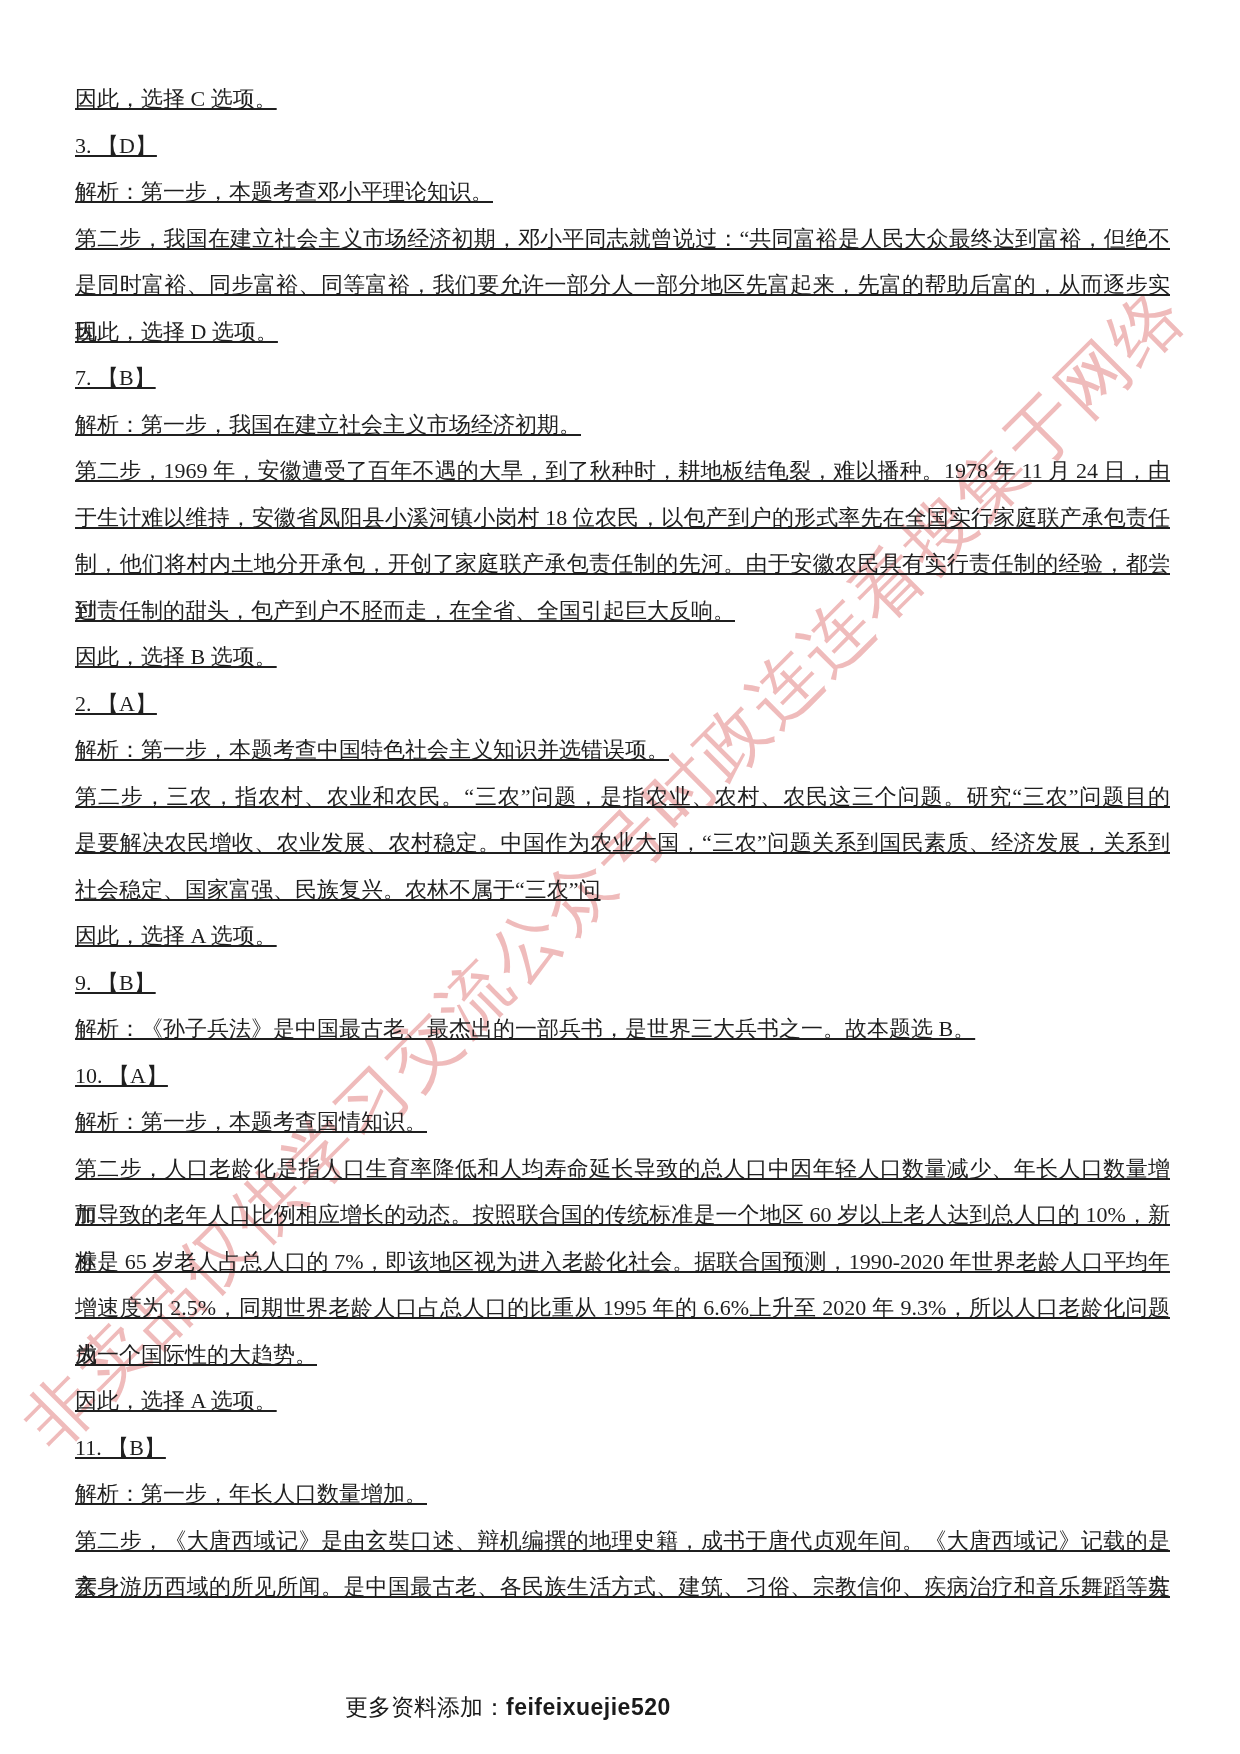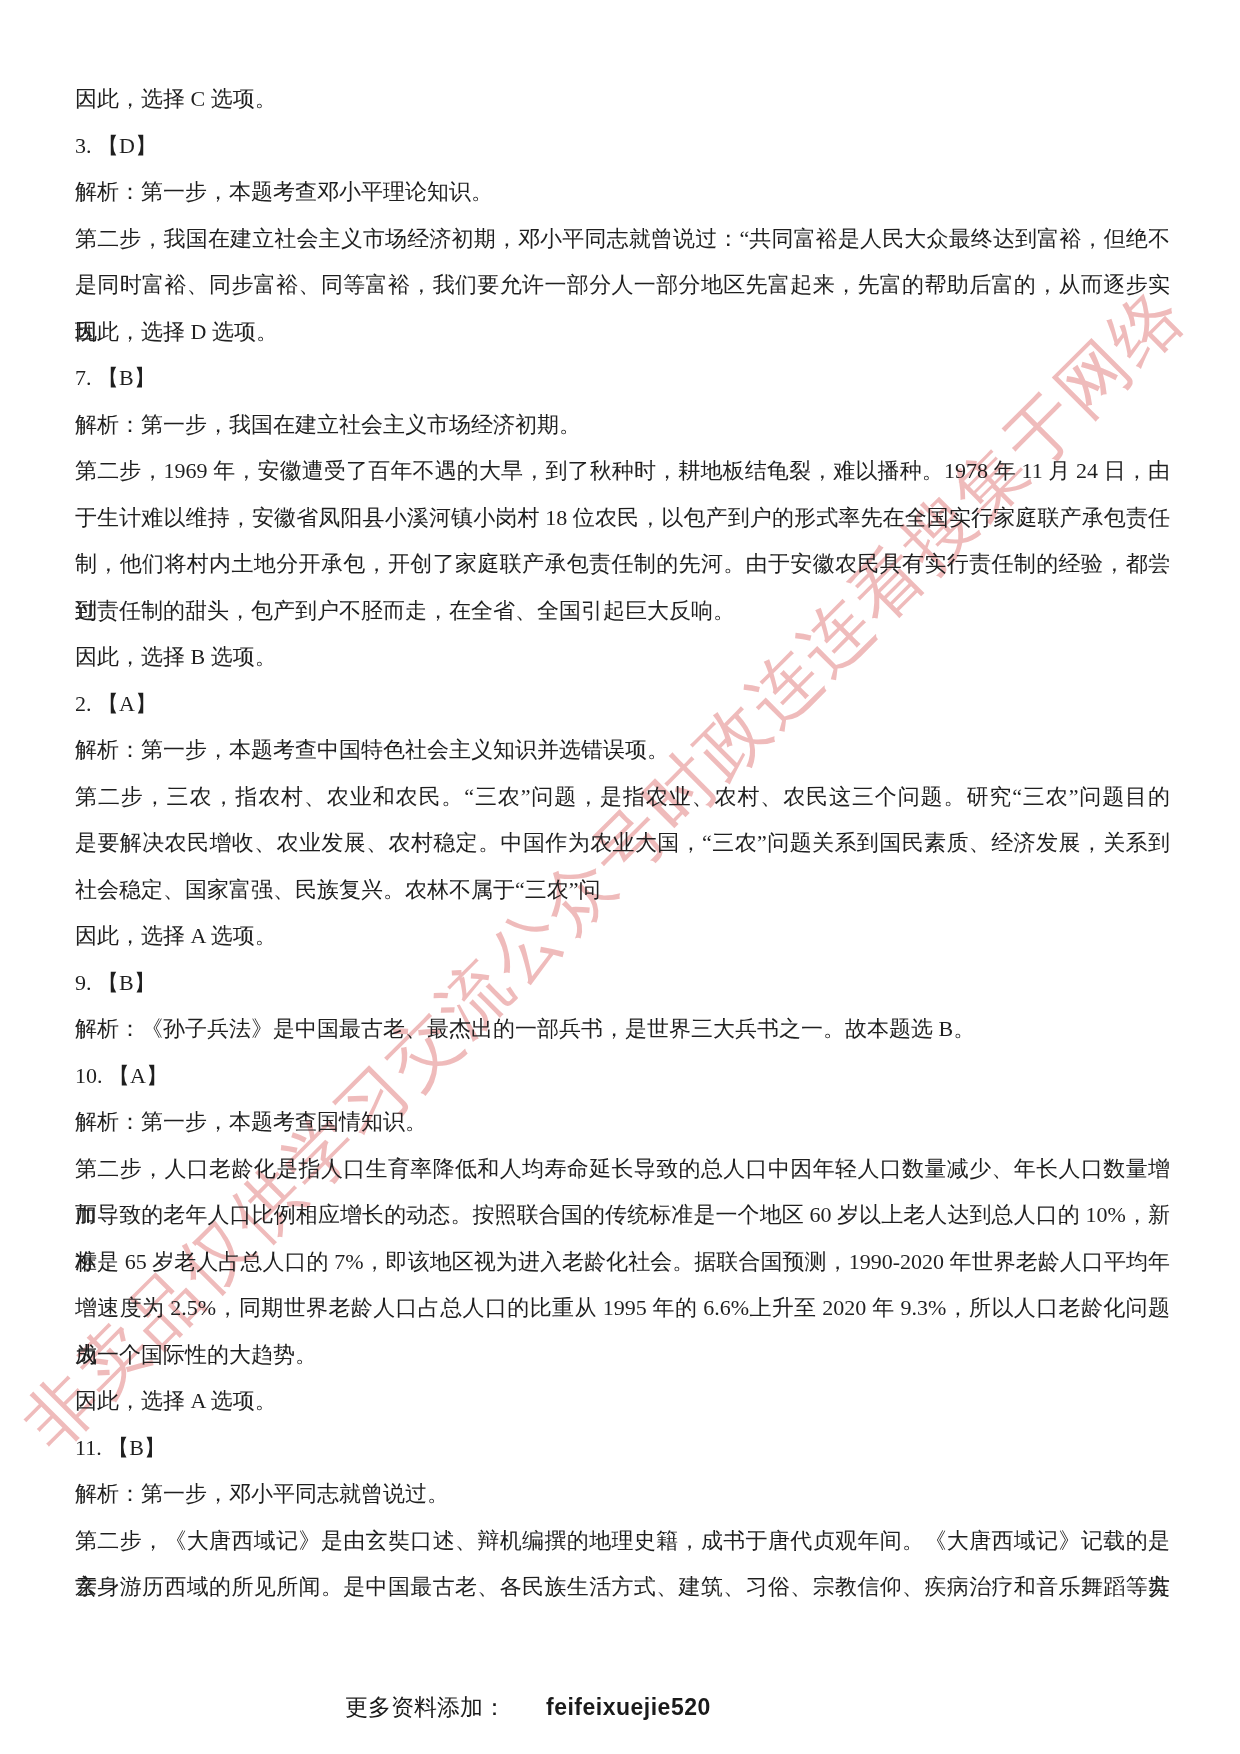--- a/index.html
+++ b/index.html
@@ -36,39 +36,39 @@
     width: 1095px;
     z-index: 2;
     color: #1f1f1f;
   }
   .line {
     font-size: 22px;
     line-height: 46.5px;
     height: 46.5px;
     white-space: pre-wrap;
     text-align: left;
+    text-decoration: underline;
   }
   .line.justify {
     text-align: justify;
     text-align-last: justify;
   }
   .footer {
     position: absolute;
     left: 345px;
     top: 1692px;
     z-index: 2;
     font-size: 23px;
     color: #1a1a1a;
     white-space: nowrap;
   }
   .footer .handle {
     font-family: "Liberation Sans", "DejaVu Sans", sans-serif;
     font-weight: bold;
     letter-spacing: 0.5px;
-    margin-left: 40px;
   }
 </style>
 </head>
 <body>
 
 <div class="page" style="background: rgb(255, 255, 255);">
 
   <div class="watermark" style="color: rgb(224, 122, 122); opacity: 0.5; transform: rotate(-45deg);">非卖品仅供学习交流公众号时政连连看搜集于网络</div>
 
   <div class="content" style="color: rgb(31, 31, 31);">
@@ -96,21 +96,21 @@
       <div class="line">解析：《孙子兵法》是中国最古老、最杰出的一部兵书，是世界三大兵书之一。故本题选 B。</div>
       <div class="line">10. 【A】</div>
       <div class="line">解析：第一步，本题考查国情知识。</div>
       <div class="line justify">第二步，人口老龄化是指人口生育率降低和人均寿命延长导致的总人口中因年轻人口数量减少、年长人口数量增加</div>
       <div class="line justify">而导致的老年人口比例相应增长的动态。按照联合国的传统标准是一个地区 60 岁以上老人达到总人口的 10%，新标</div>
       <div class="line justify">准是 65 岁老人占总人口的 7%，即该地区视为进入老龄化社会。据联合国预测，1990-2020 年世界老龄人口平均年</div>
       <div class="line justify">增速度为 2.5%，同期世界老龄人口占总人口的比重从 1995 年的 6.6%上升至 2020 年 9.3%，所以人口老龄化问题成</div>
       <div class="line">为一个国际性的大趋势。</div>
       <div class="line">因此，选择 A 选项。</div>
       <div class="line">11. 【B】</div>
-      <div class="line">解析：第一步，邓小平同志就曾说过。</div>
+      <div class="line">解析：第一步，年长人口数量增加。</div>
       <div class="line justify">第二步，《大唐西域记》是由玄奘口述、辩机编撰的地理史籍，成书于唐代贞观年间。《大唐西域记》记载的是玄奘</div>
       <div class="line justify">亲身游历西域的所见所闻。是中国最古老、各民族生活方式、建筑、习俗、宗教信仰、疾病治疗和音乐舞蹈等方</div>
     </div>
 
   <div class="footer">
     <span>更多资料添加：</span><span class="handle">feifeixuejie520</span>
   </div>
 
 </div>
 

